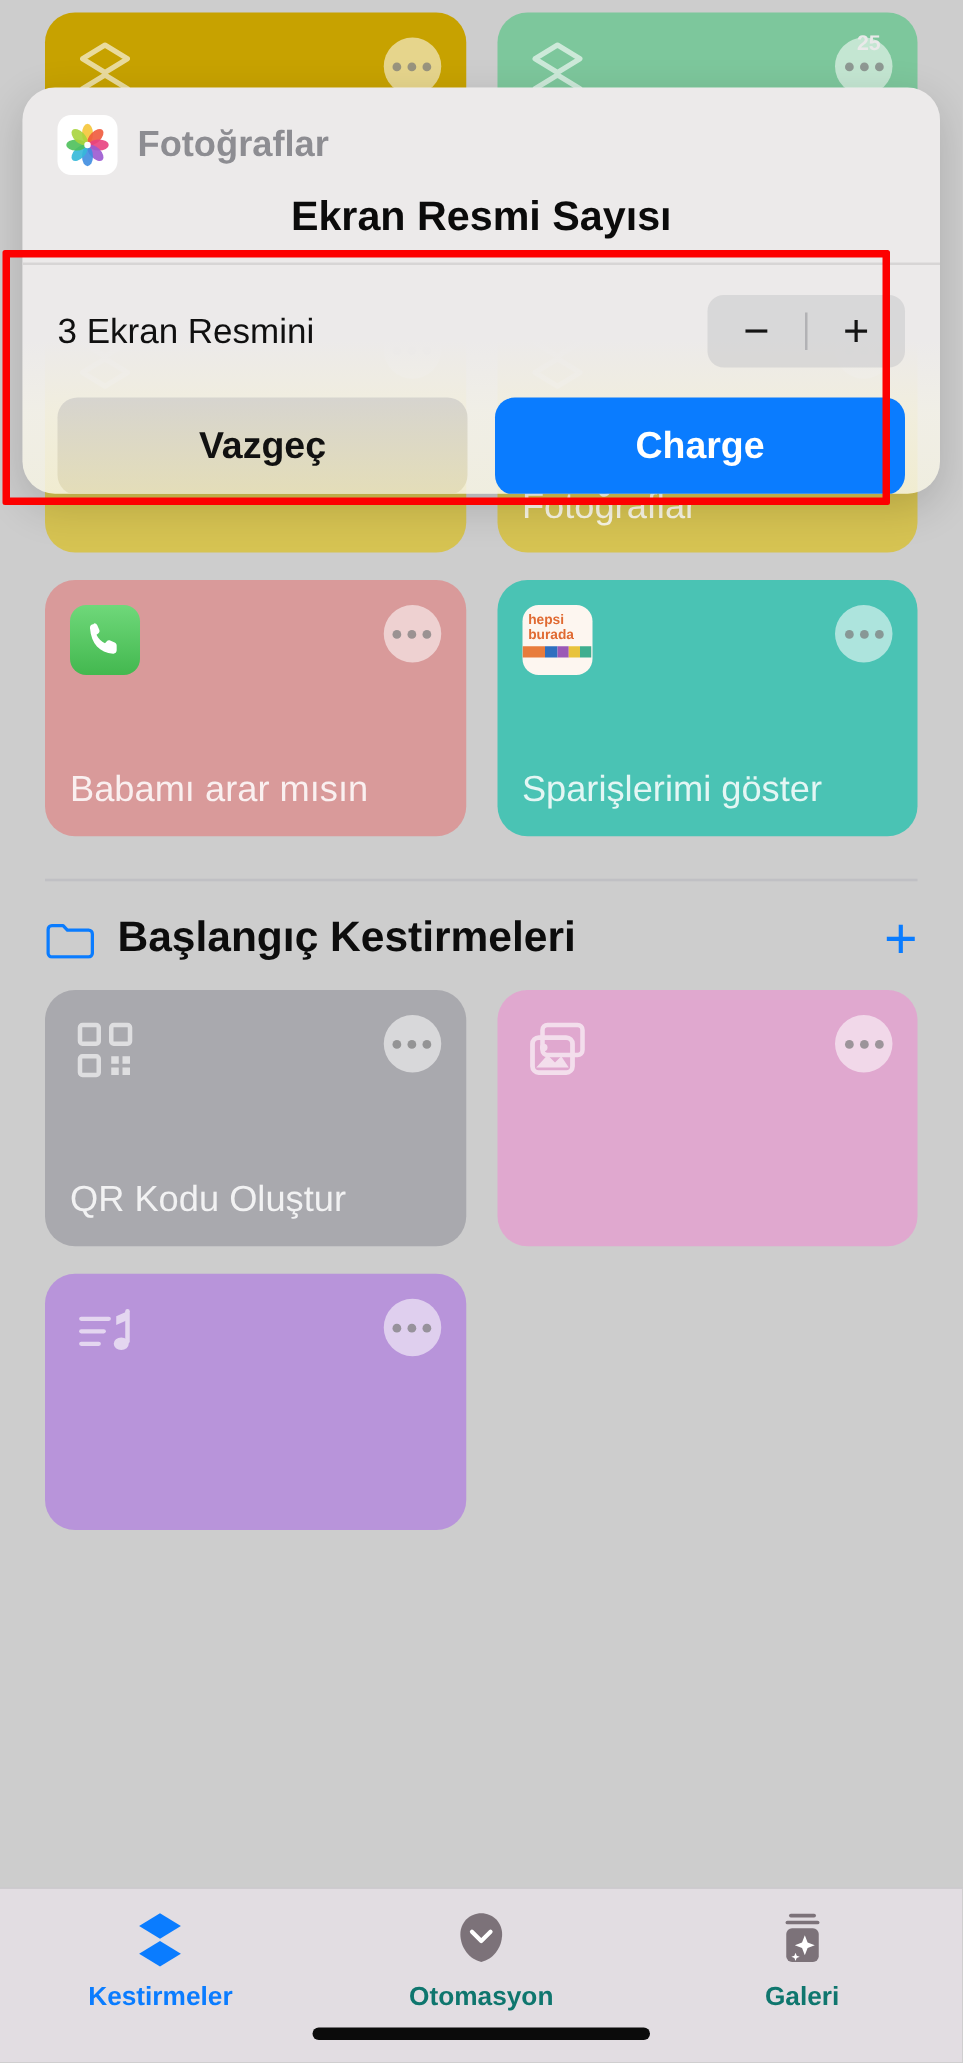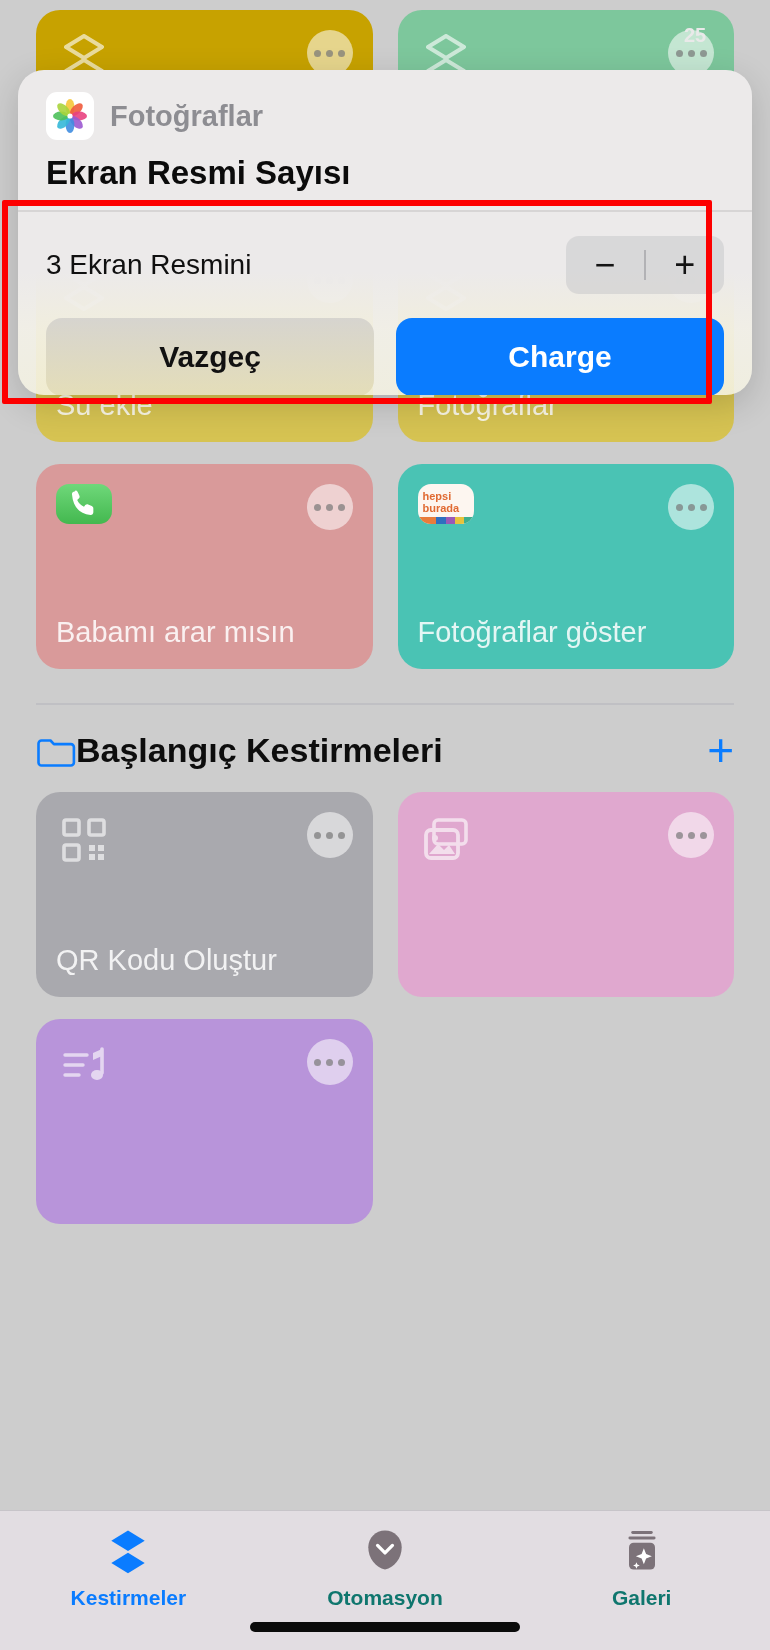--- a/index.html
+++ b/index.html
@@ -39,21 +39,21 @@
     position: relative; width: 54px; height: 27px;
     border-radius: 8px; background: #9a9a9a;
     display: flex; align-items: center; overflow: hidden;
   }
   .batt .fill {
     position: absolute; left: 0; top: 0; bottom: 0;
     width: 25%; background: #111; border-radius: 8px 3px 3px 8px;
   }
   .batt .pct {
     position: relative; z-index: 2; width: 100%;
-    text-align: center; font-size: 20px; font-weight: 700;
+    text-align: center; font-size: 17px; font-weight: 700;
     color: #e9e9e9; padding-left: 8px;
   }
   .batt-cap {
     width: 4px; height: 11px; background: #a8a8a8;
     border-radius: 0 2px 2px 0; margin-left: 2px;
   }
 
   
   #content {
     position: absolute; top: 70px; left: 0;
@@ -76,32 +76,32 @@
     width: 46px; height: 46px; border-radius: 50%;
     background: rgba(255,255,255,.55);
     display: flex; align-items: center; justify-content: center; gap: 5px;
   }
   .tile .dots span { width: 7px; height: 7px; border-radius: 50%; background: rgba(120,120,120,.7); }
   .tile .tile-label {
     font-size: 29px; font-weight: 500; line-height: 1.18;
     color: rgba(255,255,255,.85);
   }
   .appicon {
-    width: 56px; height: 40px; border-radius: 13px;
+    width: 56px; height: 56px; border-radius: 13px;
     display: flex; align-items: center; justify-content: center;
     overflow: hidden;
   }
 
   
   .row-cut { margin-top: -60px; }
 
   .divider { height: 2px; background: #c0c0c4; margin: 34px 0 0; }
 
   .section-head {
-    display: flex; align-items: center; 
+    display: flex; align-items: center; gap: 18px;
     padding: 26px 0 22px;
   }
   .section-head .folder { width: 40px; height: 32px; flex: none; }
   .section-head .sec-title {
     font-size: 34px; font-weight: 700; color: #0d0d0d; flex: 1;
   }
   .section-head .plus {
     font-size: 46px; font-weight: 300; color: #0a7cff; line-height: .7;
   }
 
@@ -134,20 +134,21 @@
     box-shadow: 0 10px 34px rgba(0,0,0,.16);
   }
   #dlg-app {
     display: flex; align-items: center; gap: 16px;
     padding: 22px 28px 0;
   }
   #dlg-app .appname { font-size: 29px; font-weight: 600; color: #8d8d92; }
   #dlg-title {
     font-size: 33px; font-weight: 700; color: #0b0b0b;
     padding: 14px 28px 18px;
+    text-align: center;
   }
   #dlg-sep { height: 1.5px; background: #d7d5d5; margin: 0; }
   #dlg-row {
     display: flex; align-items: center; justify-content: space-between;
     padding: 24px 28px 0;
   }
   #dlg-count { font-size: 28px; color: #101010; }
   #stepper {
     display: flex; align-items: center;
     width: 158px; height: 58px;
@@ -249,21 +250,20 @@
           <svg class="glyph" viewBox="0 0 56 56">
             <path d="M28 6 L46 17 L28 28 L10 17 Z" fill="none" stroke="#fff" stroke-width="4" stroke-linejoin="round"></path>
             <path d="M28 30 L46 41 L28 52 L10 41 Z" fill="none" stroke="#fff" stroke-width="4" stroke-linejoin="round"></path>
           </svg>
           <div class="dots">
               <span></span>
               <span></span>
               <span></span>
             </div>
         </div>
-        <div class="tile-label">Su ekle</div>
       </div>
 
       <div class="tile" style="background:#d6c352">
         <div class="tile-top">
           <svg class="glyph" viewBox="0 0 56 56">
             <path d="M28 6 L46 17 L28 28 L10 17 Z" fill="none" stroke="#fff" stroke-width="4" stroke-linejoin="round"></path>
             <path d="M28 30 L46 41 L28 52 L10 41 Z" fill="none" stroke="#fff" stroke-width="4" stroke-linejoin="round"></path>
           </svg>
           <div class="dots">
               <span></span>
@@ -301,21 +301,21 @@
                 <i style="flex:1;background:#e8c33c"></i>
                 <i style="flex:1;background:#3fae8f"></i>
             </div>
           </div>
           <div class="dots">
               <span></span>
               <span></span>
               <span></span>
             </div>
         </div>
-        <div class="tile-label">Fotoğraflar göster</div>
+        <div class="tile-label">Sparişlerimi göster</div>
       </div>
     </div>
 
     <div class="divider"></div>
 
     <div class="section-head">
       <svg class="folder" viewBox="0 0 40 32">
         <path d="M2.5 8.5 a3 3 0 0 1 3-3 h9 l3.4 3.6 h17 a3 3 0 0 1 3 3 v15.4 a3 3 0 0 1 -3 3 h-29.4 a3 3 0 0 1 -3 -3 Z" fill="none" stroke="#0a7cff" stroke-width="2.6" stroke-linejoin="round"></path>
       </svg>
       <div class="sec-title">Başlangıç Kestirmeleri</div>

